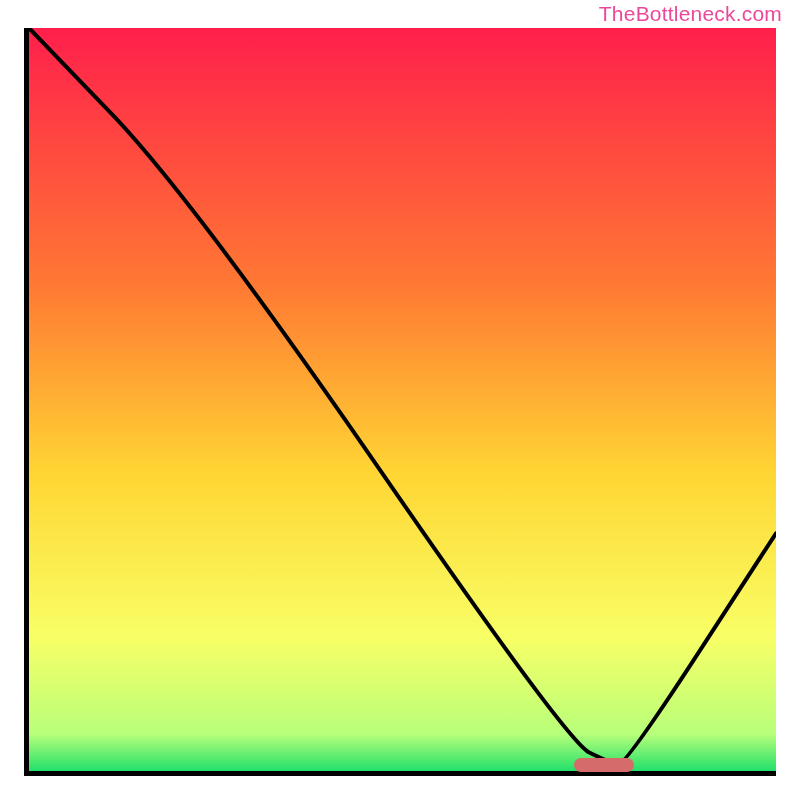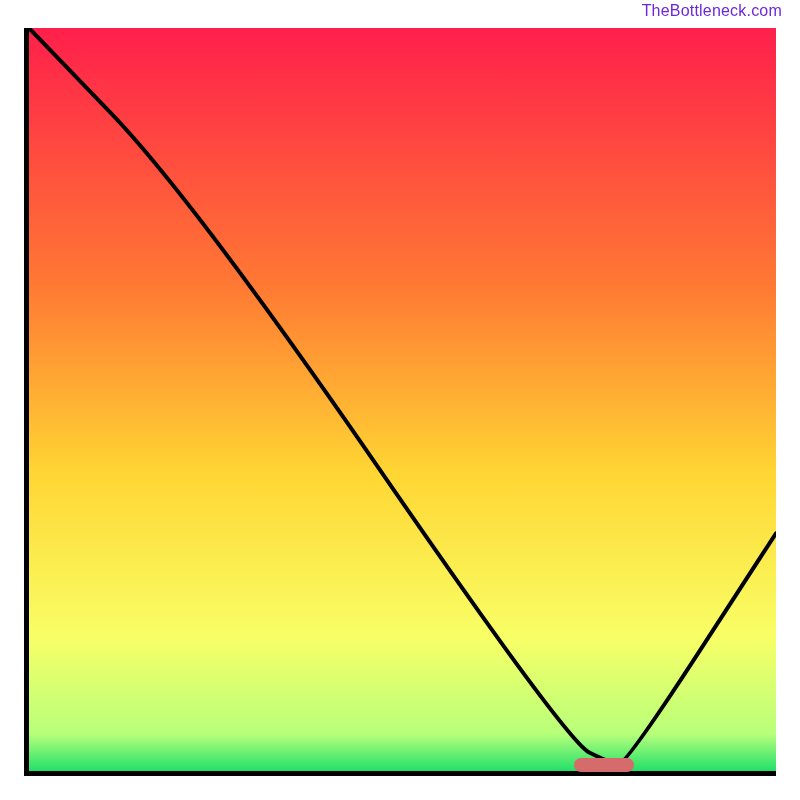--- a/index.html
+++ b/index.html
@@ -8,22 +8,22 @@
     width: 800px;
     height: 800px;
     background: #ffffff;
     position: relative;
     font-family: Arial, sans-serif;
   }
   .watermark {
     position: absolute;
     top: 2px;
     right: 18px;
-    color: #6d28d9;
-    font-size: 16px;
+    color: #ec4899;
+    font-size: 21px;
     font-weight: 500;
     letter-spacing: 0.2px;
   }
   .plot-area {
     position: absolute;
     left: 24px;
     top: 28px;
     width: 752px;
     height: 748px;
     border-left: 5px solid #000;

